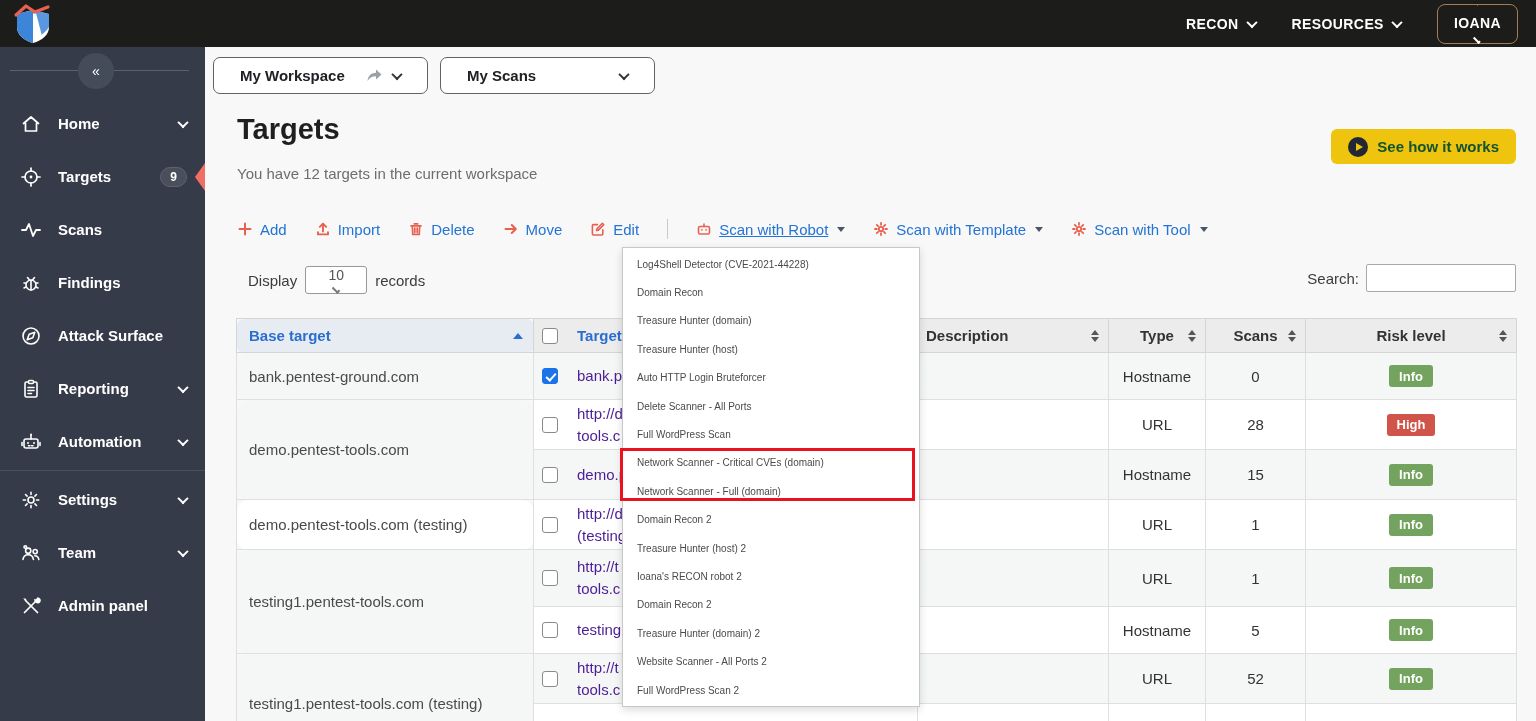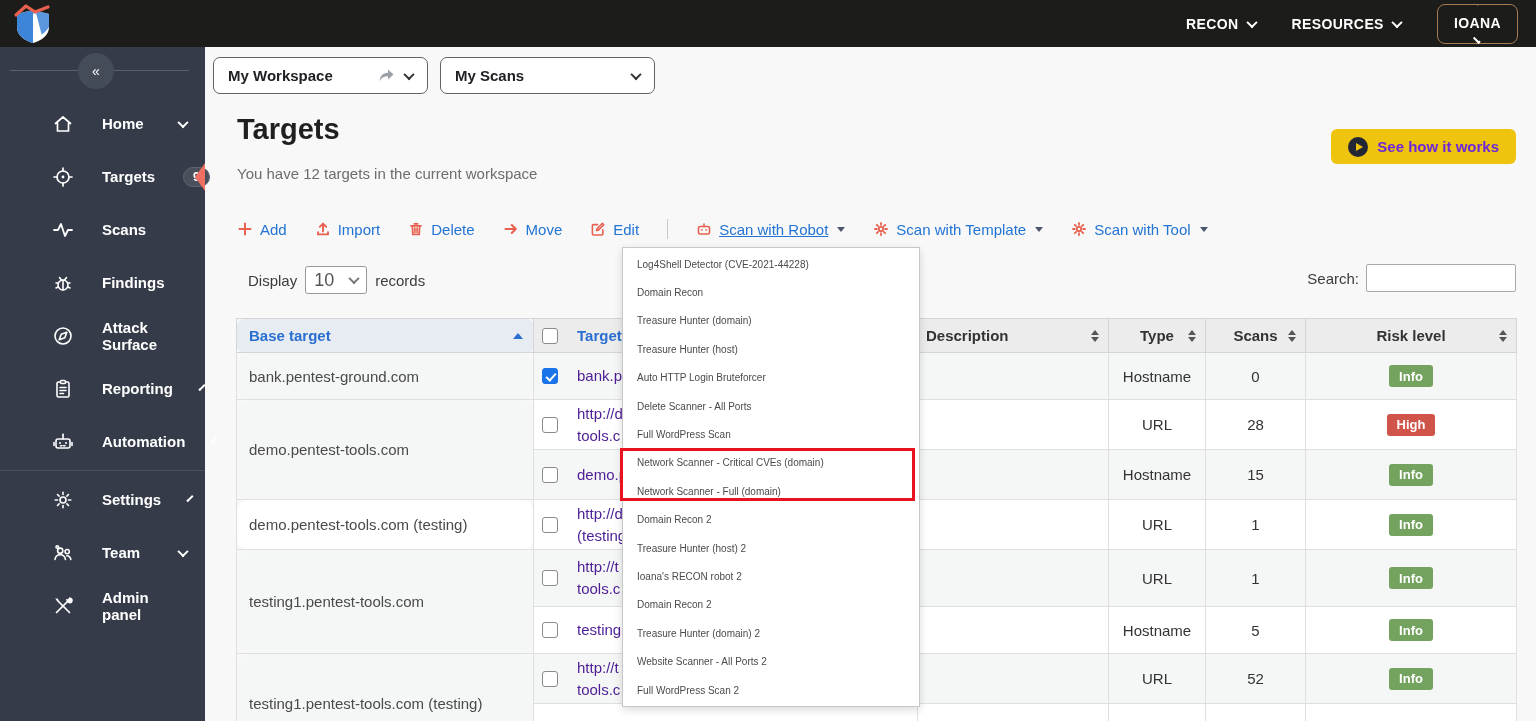--- a/index.html
+++ b/index.html
@@ -13,52 +13,52 @@
   .chev { width:8px; height:8px; border-right:2.2px solid #fff; border-bottom:2.2px solid #fff; transform:rotate(45deg) translate(-1px,-1px); }
   .chev.dark { border-color:#333; }
   .user-btn { display:flex; align-items:center; gap:9px; border:1px solid #a87c52; border-radius:8px; height:40px; padding:0 16px; color:#fff; font-size:14px; font-weight:bold; letter-spacing:.4px; cursor:pointer;flex-direction:column; }
 
   
   .sidebar { position:absolute; left:0; top:47px; width:205px; height:674px; background:#353b48; z-index:55; }
   .collapse-row { position:relative; height:44px; }
   .collapse-line { position:absolute; left:10px; right:16px; top:23px; border-top:1px solid #5a616c; }
   .collapse-btn { position:absolute; left:78px; top:6px; width:36px; height:36px; border-radius:50%; background:#454c59; color:#fff; font-size:14px; display:flex; align-items:center; justify-content:center; cursor:pointer; }
   .side-nav { margin-top:6px; }
-  .side-item { position:relative; height:53px; display:flex; align-items:center; padding:0 18px 0 20px; gap:28px; color:#fff; font-size:15px; font-weight:bold; cursor:pointer;margin-left:32px; }
+  .side-item { position:relative; height:53px; display:flex; align-items:center; padding:0 18px 0 20px; gap:16px; color:#fff; font-size:15px; font-weight:bold; cursor:pointer; }
   .side-item .icn { width:22px; height:22px; flex:0 0 22px; }
   .side-item .lbl { flex:1; }
   .side-badge { background:#49505c; border:1px solid #5d6471; color:#fff; font-size:12px; font-weight:bold; border-radius:10px; padding:2px 9px; }
   .side-item.active::after { content:""; position:absolute; right:0; top:50%; transform:translateY(-50%); border-top:14px solid transparent; border-bottom:14px solid transparent; border-right:10px solid #ef7062; }
   .side-divider { border-top:1px solid #49505b; margin:2px 0; }
 
   
   .main { position:absolute; left:205px; top:47px; width:1331px; height:674px; }
   .ws-bar { position:absolute; left:8px; top:10px; display:flex; gap:12px; }
-  .ws-btn { width:215px; height:37px; background:#fff; border:1.5px solid #5f6368; border-radius:7px; display:flex; align-items:center; padding:0 14px; gap:10px; font-size:15px; font-weight:bold; color:#202124; cursor:pointer; }
+  .ws-btn { width:215px; height:37px; background:#fff; border:1.5px solid #5f6368; border-radius:7px; display:flex; align-items:center; padding:0 26px; gap:10px; font-size:15px; font-weight:bold; color:#202124; cursor:pointer; }
   .ws-btn .lbl { flex:1; }
 
   .page-title { position:absolute; left:32px; top:66px; font-size:29px; font-weight:bold; color:#1f1f1f; }
   .page-sub { position:absolute; left:32px; top:118px; font-size:15px; color:#6d6d6d; }
   .cta { position:absolute; right:20px; top:82px; height:35px; background:#efc40e; border-radius:6px; display:flex; align-items:center; gap:9px; padding:0 17px; cursor:pointer; }
   .cta .play { width:20px; height:20px; border-radius:50%; background:#232733; display:flex; align-items:center; justify-content:center; }
   .cta .play::after { content:""; margin-left:2px; border-top:4.5px solid transparent; border-bottom:4.5px solid transparent; border-left:7px solid #efc40e; }
-  .cta .lbl { font-size:15px; font-weight:bold; color:#6d28d9; }
+  .cta .lbl { font-size:15px; font-weight:bold; color:#14532d; }
 
   .toolbar { position:absolute; left:32px; top:172px; display:flex; align-items:center; gap:28px; font-size:15px; }
   .tb-item { display:flex; align-items:center; gap:7px; color:#2374d4; cursor:pointer; }
   .tb-item svg { width:16px; height:16px; }
   .tb-sep { width:1px; height:20px; background:#c9c9c9; }
   .tb-caret { border-left:4.5px solid transparent; border-right:4.5px solid transparent; border-top:5.5px solid #4a5568; margin-left:2px; }
   .tb-item.open .txt { text-decoration:underline; }
 
   
   .tablewrap { position:absolute; left:31px; top:215px; width:1280px; }
   .controls { position:relative; height:40px; font-size:15px; color:#3c3c3c; }
   .display-group { position:absolute; left:12px; top:4px; display:flex; align-items:center; gap:8px; }
-  .display-select { width:62px; height:28px; border:1px solid #999; border-radius:3px; background:#fff; display:flex; align-items:center; padding:0 8px; gap:6px; font-size:18px; color:#555; cursor:pointer; }
+  .display-select { width:62px; height:28px; border:1px solid #999; border-radius:3px; background:#fff; display:flex; align-items:center; padding:0 8px; gap:6px; font-size:14px; color:#555; cursor:pointer;flex-direction:column; }
   .display-select .val { flex:1; }
   .search-group { position:absolute; right:0; top:2px; display:flex; align-items:center; gap:7px; }
   .search-input { width:150px; height:28px; border:1px solid #a9a9a9; border-radius:2px; background:#fff; font-size:14px; padding:0 6px; font-family:"Liberation Sans",sans-serif; }
 
   table { width:1280px; border-collapse:collapse; table-layout:fixed; margin-top:16px; }
   th { height:34px; background:#ececec; border:1px solid #d5d5d5; font-size:15px; font-weight:bold; color:#333; position:relative; }
   th.base-h { background:#e7ecf3; color:#2a6fd0; text-align:left; padding-left:12px;border-radius:7px; }
   th .hflex { display:flex; align-items:center; }
   .sort { position:absolute; right:9px; top:50%; transform:translateY(-50%); display:flex; flex-direction:column; gap:2px; }
   .sort i { width:0; height:0; border-left:4px solid transparent; border-right:4px solid transparent; }

